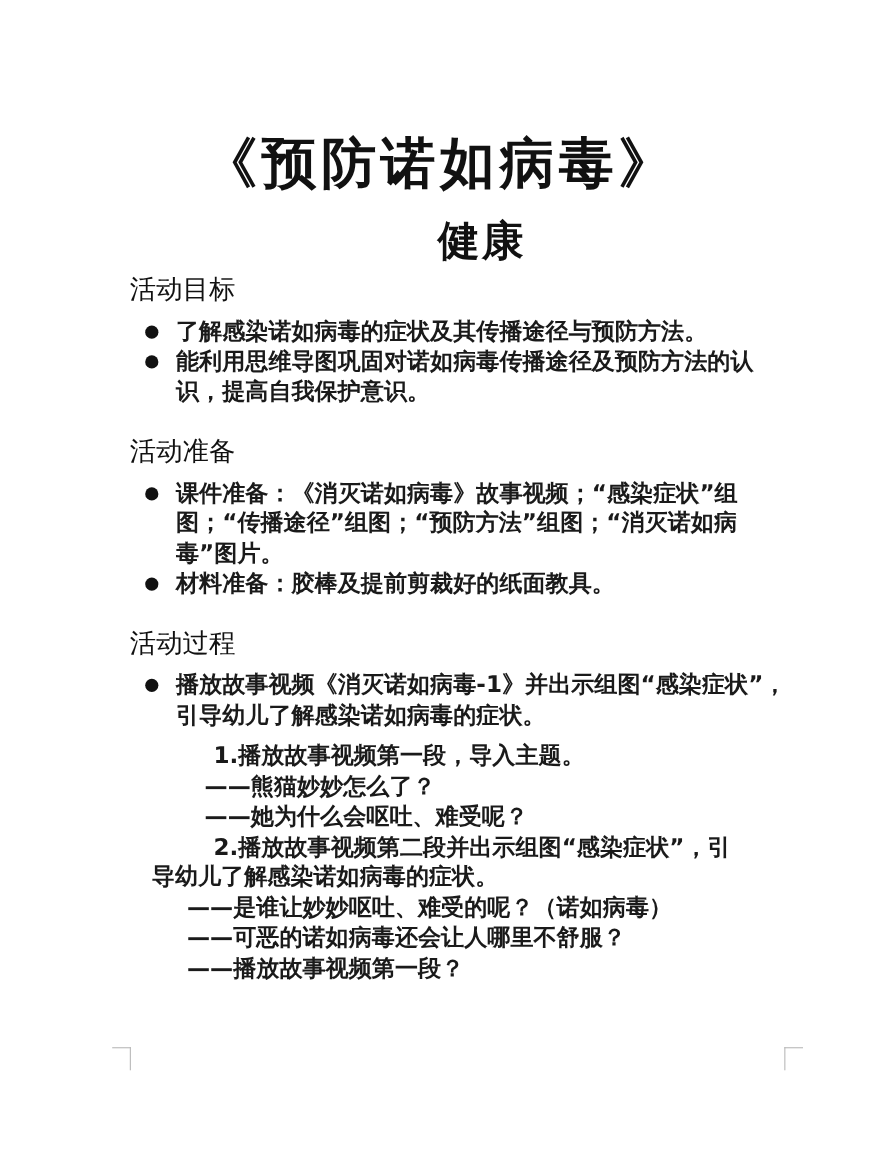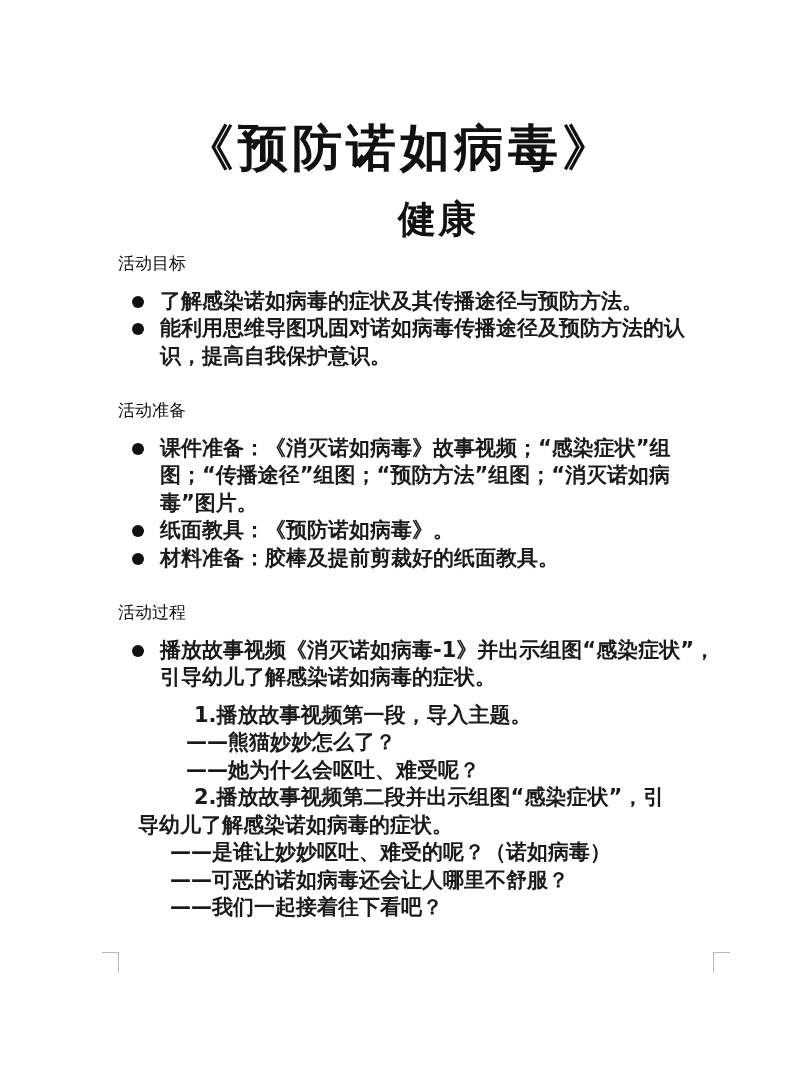--- a/index.html
+++ b/index.html
@@ -45,21 +45,21 @@
     }
     .content {
       position: absolute;
       left: 118px;
       top: 250px;
       width: 610px;
       font-size: 21px;
       line-height: 27.5px;
     }
     .section-heading {
-      font-size: 17px;
+      font-size: 24px;
       margin: 0;
       line-height: 27.5px;
     }
     .section { margin-bottom: 27px; }
     ul.bullets {
       list-style: none;
       margin: 10px;
       padding: 0;
     }
     ul.bullets li {
@@ -128,44 +128,40 @@
 
     <div class="section">
       <div class="section-heading">活动准备</div>
       <ul class="bullets">
         <li>
           <span class="dot"></span>
           <span>课件准备：《消灭诺如病毒》故事视频；“感染症状”组图；“传播途径”组图；“预防方法”组图；“消灭诺如病毒”图片。</span>
         </li>
         <li>
           <span class="dot"></span>
-          <span>纸面教具：《预防诺如病毒》。</span>
-        </li>
-        <li>
-          <span class="dot"></span>
           <span>材料准备：胶棒及提前剪裁好的纸面教具。</span>
         </li>
       </ul>
     </div>
 
     <div class="section">
       <div class="section-heading">活动过程</div>
       <ul class="bullets">
         <li>
           <span class="dot"></span>
           <span>播放故事视频《消灭诺如病毒-1》并出示组图“感染症状”，引导幼儿了解感染诺如病毒的症状。</span>
         </li>
       </ul>
       <div class="para indent-step">1.播放故事视频第一段，导入主题。</div>
       <div class="para indent-dash1">——熊猫妙妙怎么了？</div>
       <div class="para indent-dash1">——她为什么会呕吐、难受呢？</div>
       <div class="para indent-step2">2.播放故事视频第二段并出示组图“感染症状”，引</div>
       <div class="para step-cont">导幼儿了解感染诺如病毒的症状。</div>
       <div class="para indent-dash0">——是谁让妙妙呕吐、难受的呢？（诺如病毒）</div>
       <div class="para indent-dash0">——可恶的诺如病毒还会让人哪里不舒服？</div>
-      <div class="para indent-dash0">——我们一起接着往下看吧？</div>
+      <div class="para indent-dash0">——播放故事视频第一段？</div>
     </div>
 
   </div>
 
   <div class="corner corner-left"></div>
   <div class="corner corner-right"></div>
 </div>
 
 </body></html>

